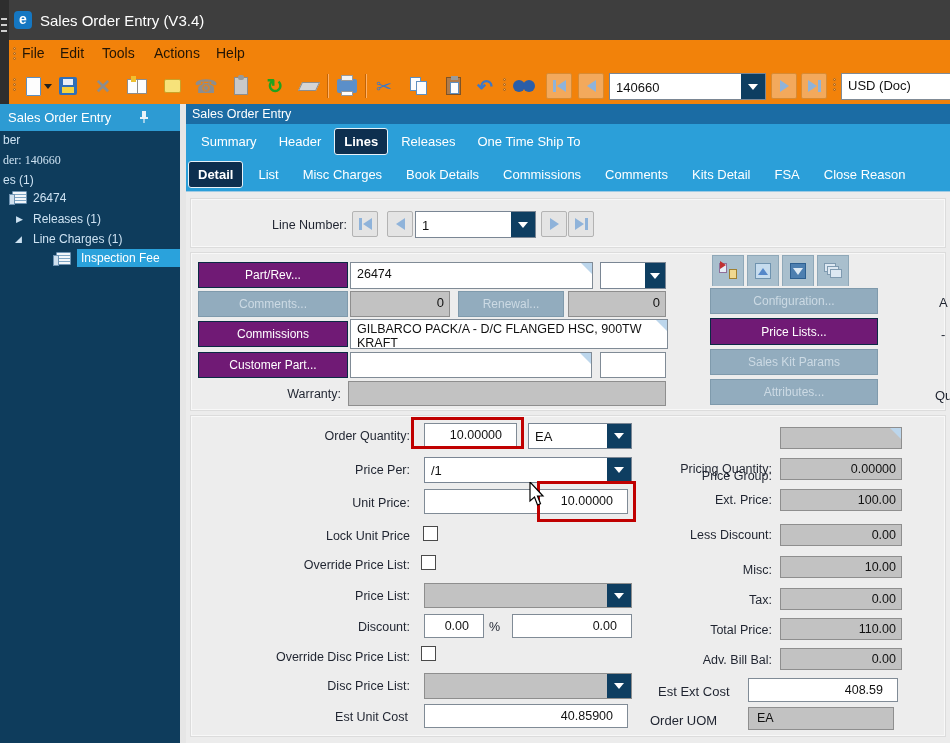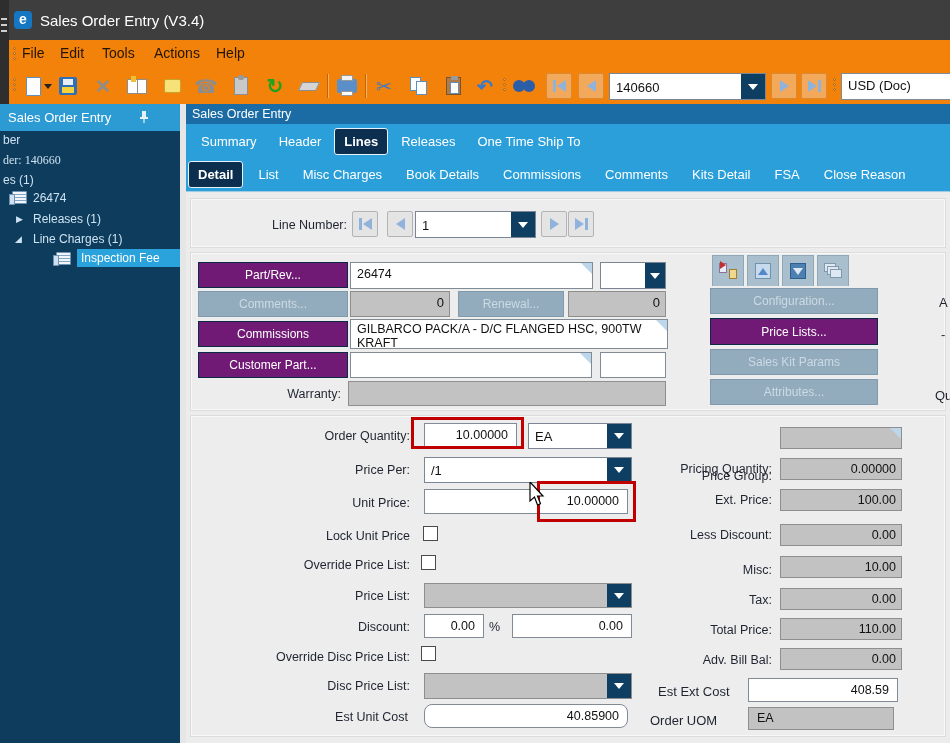--- a/index.html
+++ b/index.html
@@ -84,21 +84,21 @@
   .tab { color:#fff; font-size:13px; padding:6px 9px; }
   .tab.active { background:#0d2f4f; border:1px solid #e8f2f9; border-radius:3px; padding:5px 9px; font-weight:bold; }
 
   
   .panel { position:absolute; background:#ededed; border:1px solid #dcdcdc; box-shadow:0 0 0 1px #f8f8f8 inset; }
   .lbl { position:absolute; color:#1f2430; font-size:12.5px; text-align:right; white-space:nowrap; }
   .llbl { position:absolute; color:#1f2430; font-size:12.5px; white-space:nowrap; }
   .btn-navy { position:absolute; background:#701a75; color:#fff; font-size:12px; display:flex; align-items:center; justify-content:center; border:1px solid #0b2a44; }
   .btn-steel { position:absolute; background:#92acbe; color:#ccdae4; font-size:12px; display:flex; align-items:center; justify-content:center; border:1px solid #7f9aac; }
   .field { position:absolute; background:#fff; border:1px solid #808b96; font-size:12.5px; color:#111; }
-  .field.right { text-align:right; padding:4px 8px 0 0; }
+  .field.right { text-align:right; padding:4px 14px 0 0; }
   .field.left { padding:4px 0 0 6px; }
   .field-silver { position:absolute; background:#c2c2c2; border:1px solid #8e8e8e; font-size:12.5px; color:#111; }
   .field-silver.right { text-align:right; padding:3px 5px 0 0; }
   .field-silver.left { padding:3px 0 0 8px; }
   .corner { position:absolute; right:0; top:0; width:0; height:0; border-top:11px solid #bcd6ec; border-left:11px solid transparent; }
   .checkbox { position:absolute; width:15px; height:15px; background:#fff; border:1px solid #4a4a4a; }
   .minitab { position:absolute; width:32px; height:31px; background:#a9bfcd; border:1px solid #8fa8b8; border-bottom:none;
              display:flex; align-items:center; justify-content:center; }
   .sq-up { width:16px; height:16px; background:#c6dcee; border:1px solid #6f93af; display:flex; align-items:center; justify-content:center; }
   .sq-up i { width:0; height:0; border-left:5px solid transparent; border-right:5px solid transparent; border-bottom:7px solid #5588c9; }
@@ -407,21 +407,21 @@
   <div class="field right" style="left:512px; top:614px; width:120px; height:24px;">0.00</div>
   <div class="lbl" style="left:218px; top:650px; width:192px;">Override Disc Price List:</div>
   <div class="checkbox" style="left:421px; top:646px;"></div>
   <div class="lbl" style="left:250px; top:679px; width:160px;">Disc Price List:</div>
   <div class="combo" style="left:424px; top:673px; width:208px; height:26px; background:#c2c2c2; border-color:#8e8e8e;">
     <span class="dd">
         <i></i>
       </span>
   </div>
   <div class="lbl" style="left:250px; top:710px; width:158px;">Est Unit Cost</div>
-  <div class="field right" style="left:424px; top:704px; width:204px; height:24px;border-radius:8px;">40.85900</div>
+  <div class="field right" style="left:424px; top:704px; width:204px; height:24px;">40.85900</div>
 
   <div class="lbl" style="left:612px; top:453px; width:160px;margin-top:16px;">Price Group:</div>
   <div class="field-silver" style="left:780px; top:427px; width:122px; height:22px;">
       <span class="corner"></span>
     </div>
   <div class="lbl" style="left:612px; top:462px; width:160px;">Pricing Quantity:</div>
   <div class="field-silver right" style="left:780px; top:458px; width:122px; height:22px;">0.00000</div>
   <div class="lbl" style="left:612px; top:493px; width:160px;">Ext. Price:</div>
   <div class="field-silver right" style="left:780px; top:489px; width:122px; height:22px;">100.00</div>
   <div class="lbl" style="left:612px; top:528px; width:160px;">Less Discount:</div>

